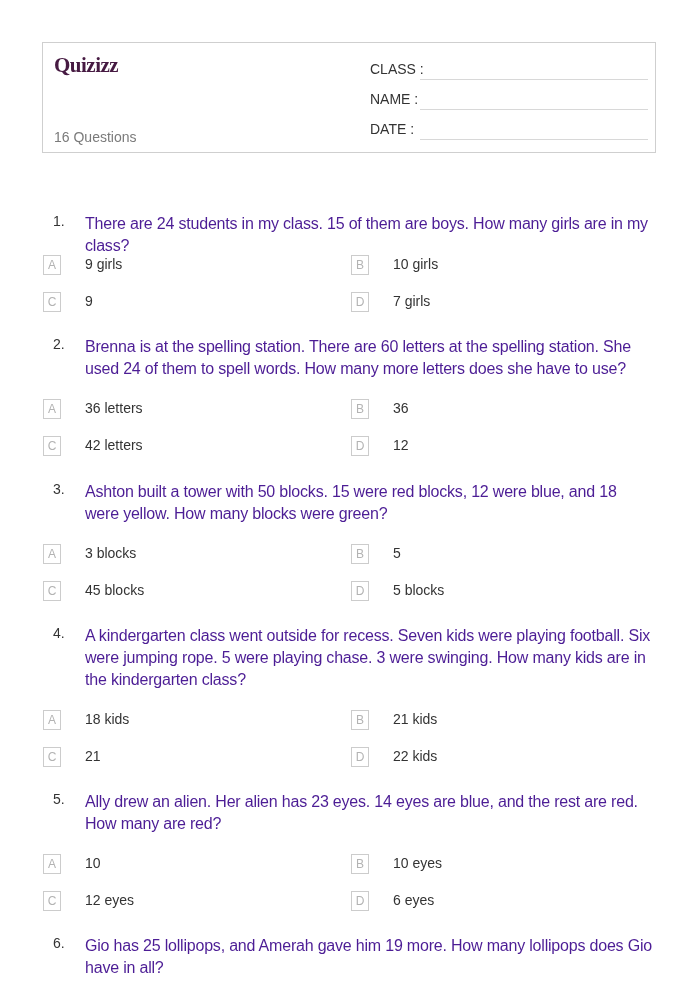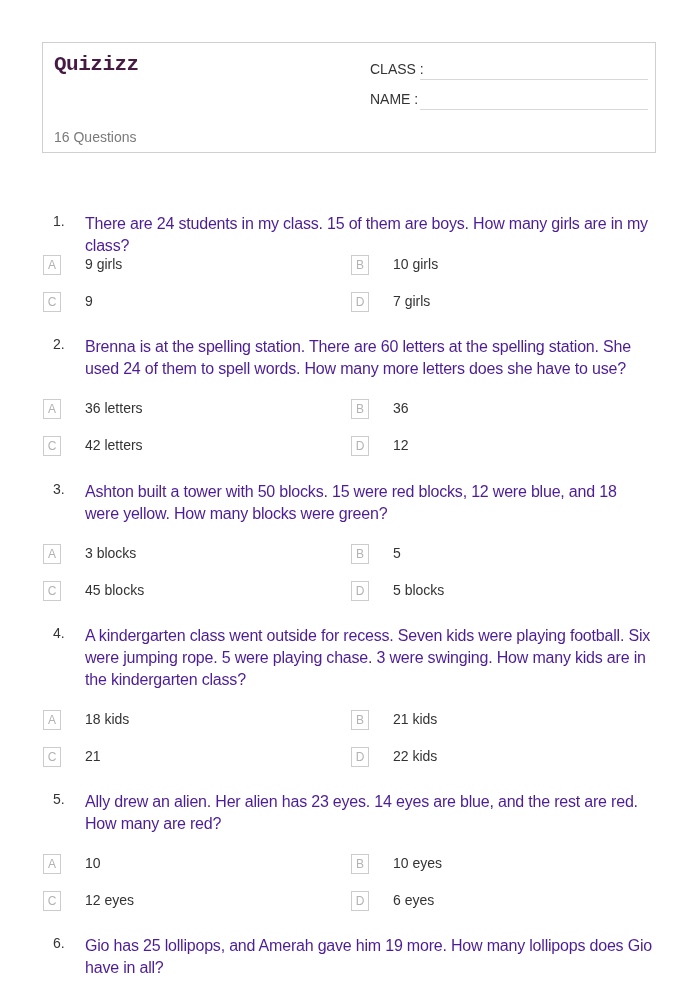--- a/index.html
+++ b/index.html
@@ -7,21 +7,21 @@
       width: 700px; height: 990px; overflow: hidden; position: relative;
       font-family: "Liberation Sans", "DejaVu Sans", sans-serif;
       color: #333333;
     }
     .header-box {
       position: absolute; left: 42px; top: 42px; width: 614px; height: 111px;
       border: 1px solid #cfcfcf; box-sizing: border-box;
     }
     .logo {
       position: absolute; left: 11px; top: 10px;
-      font-family: Liberation Mono, monospace; font-weight: bold;
+      font-family: Liberation Serif, serif; font-weight: bold;
       font-size: 21px; letter-spacing: -0.5px; color: #461a42;
     }
     .ws-title {
       position: absolute; left: 11px; top: 68px; font-size: 14px; color: #2e2e2e;
     }
     .ws-count {
       position: absolute; left: 11px; top: 86px; font-size: 14px; color: #7a7a7a;
     }
     .fields { position: absolute; left: 327px; top: 16px; width: 278px; }
     .field { position: relative; height: 30px; }
@@ -59,20 +59,24 @@
 <div class="header-box">
   <div class="logo">Quizizz</div>
   <div class="ws-count">16 Questions</div>
   <div class="fields">
     <div class="field">
       <span class="field-label">CLASS :</span>
       <div class="field-line"></div>
     </div>
     <div class="field">
       <span class="field-label">NAME :</span>
+      <div class="field-line"></div>
+    </div>
+    <div class="field">
+      <span class="field-label">DATE  :</span>
       <div class="field-line"></div>
     </div>
   </div>
 </div>
 
 <div class="question" style="top:213px;">
   <span class="q-num">1.</span>
   <div class="q-text">There are 24 students in my class. 15 of them are boys. How many girls are in my class?</div>
 </div>
 <div class="option" style="left:43px;top:255px;">

